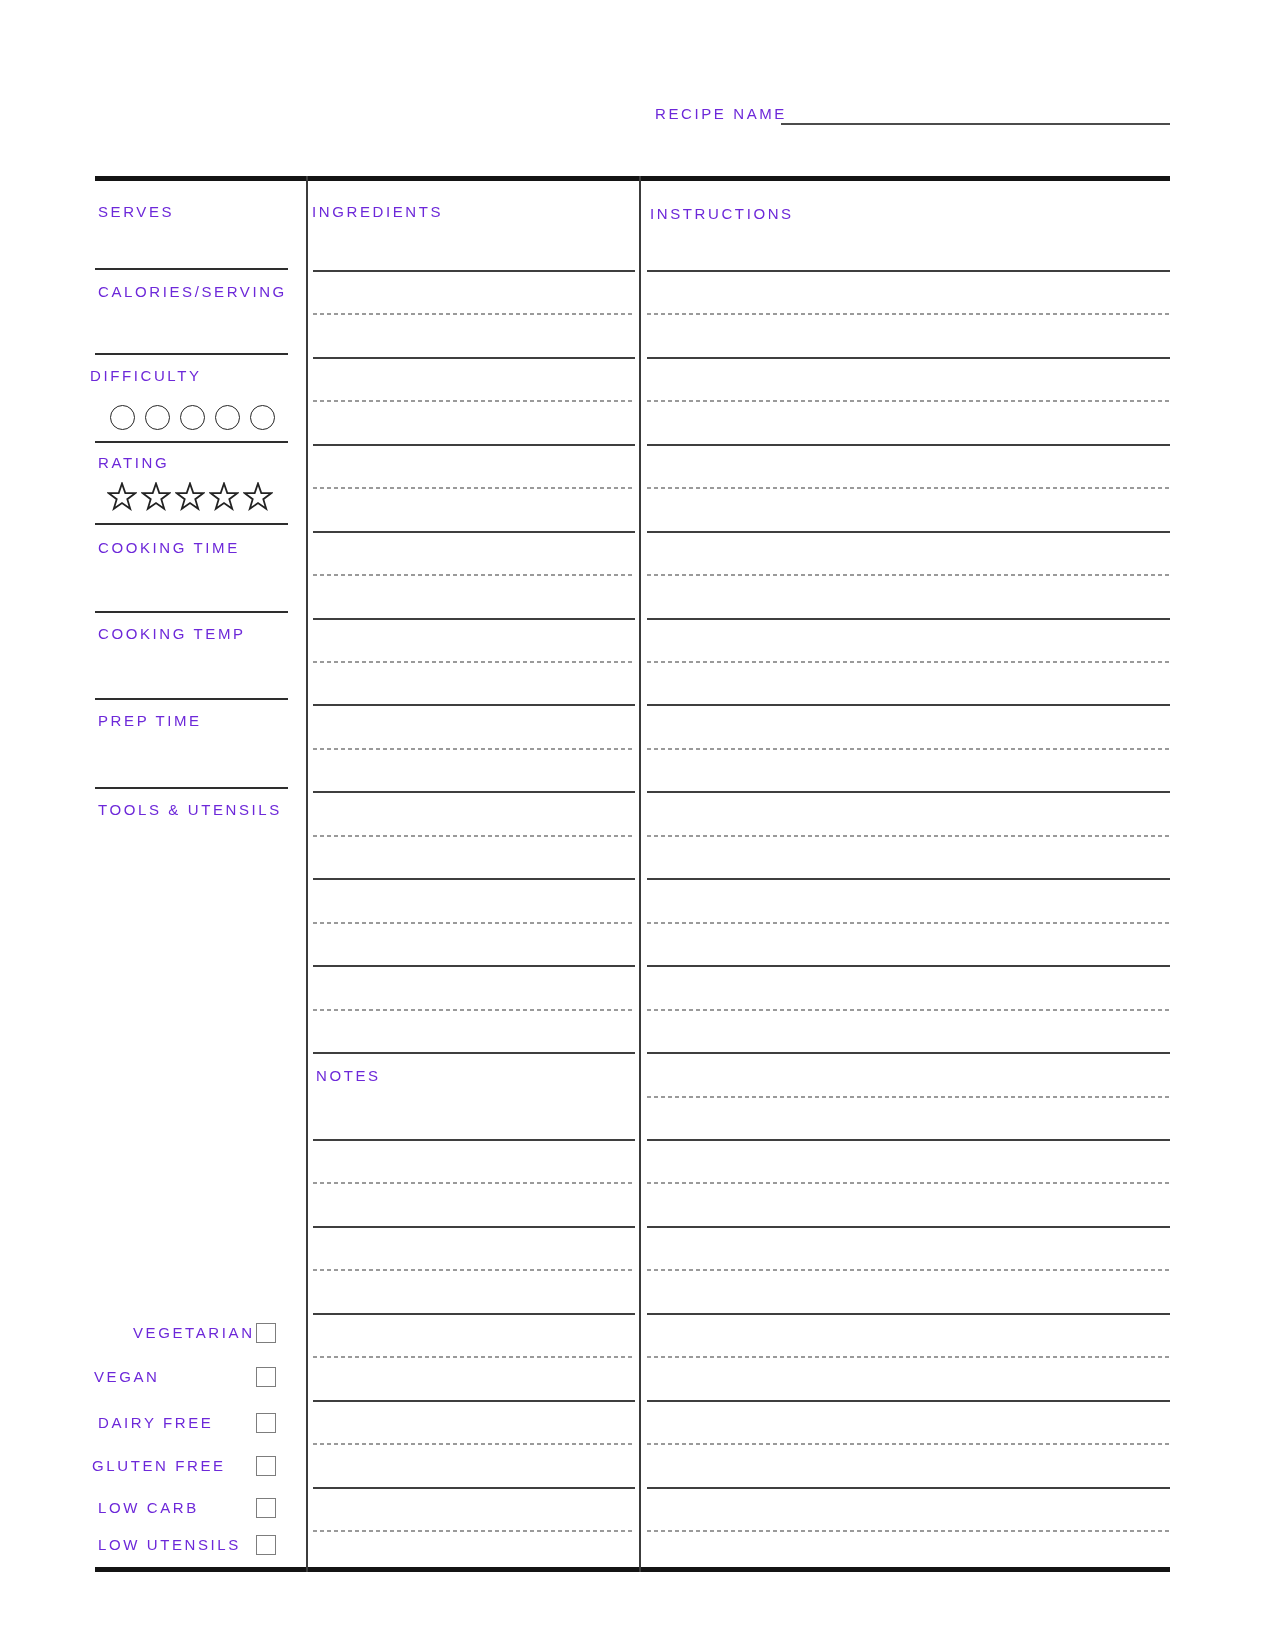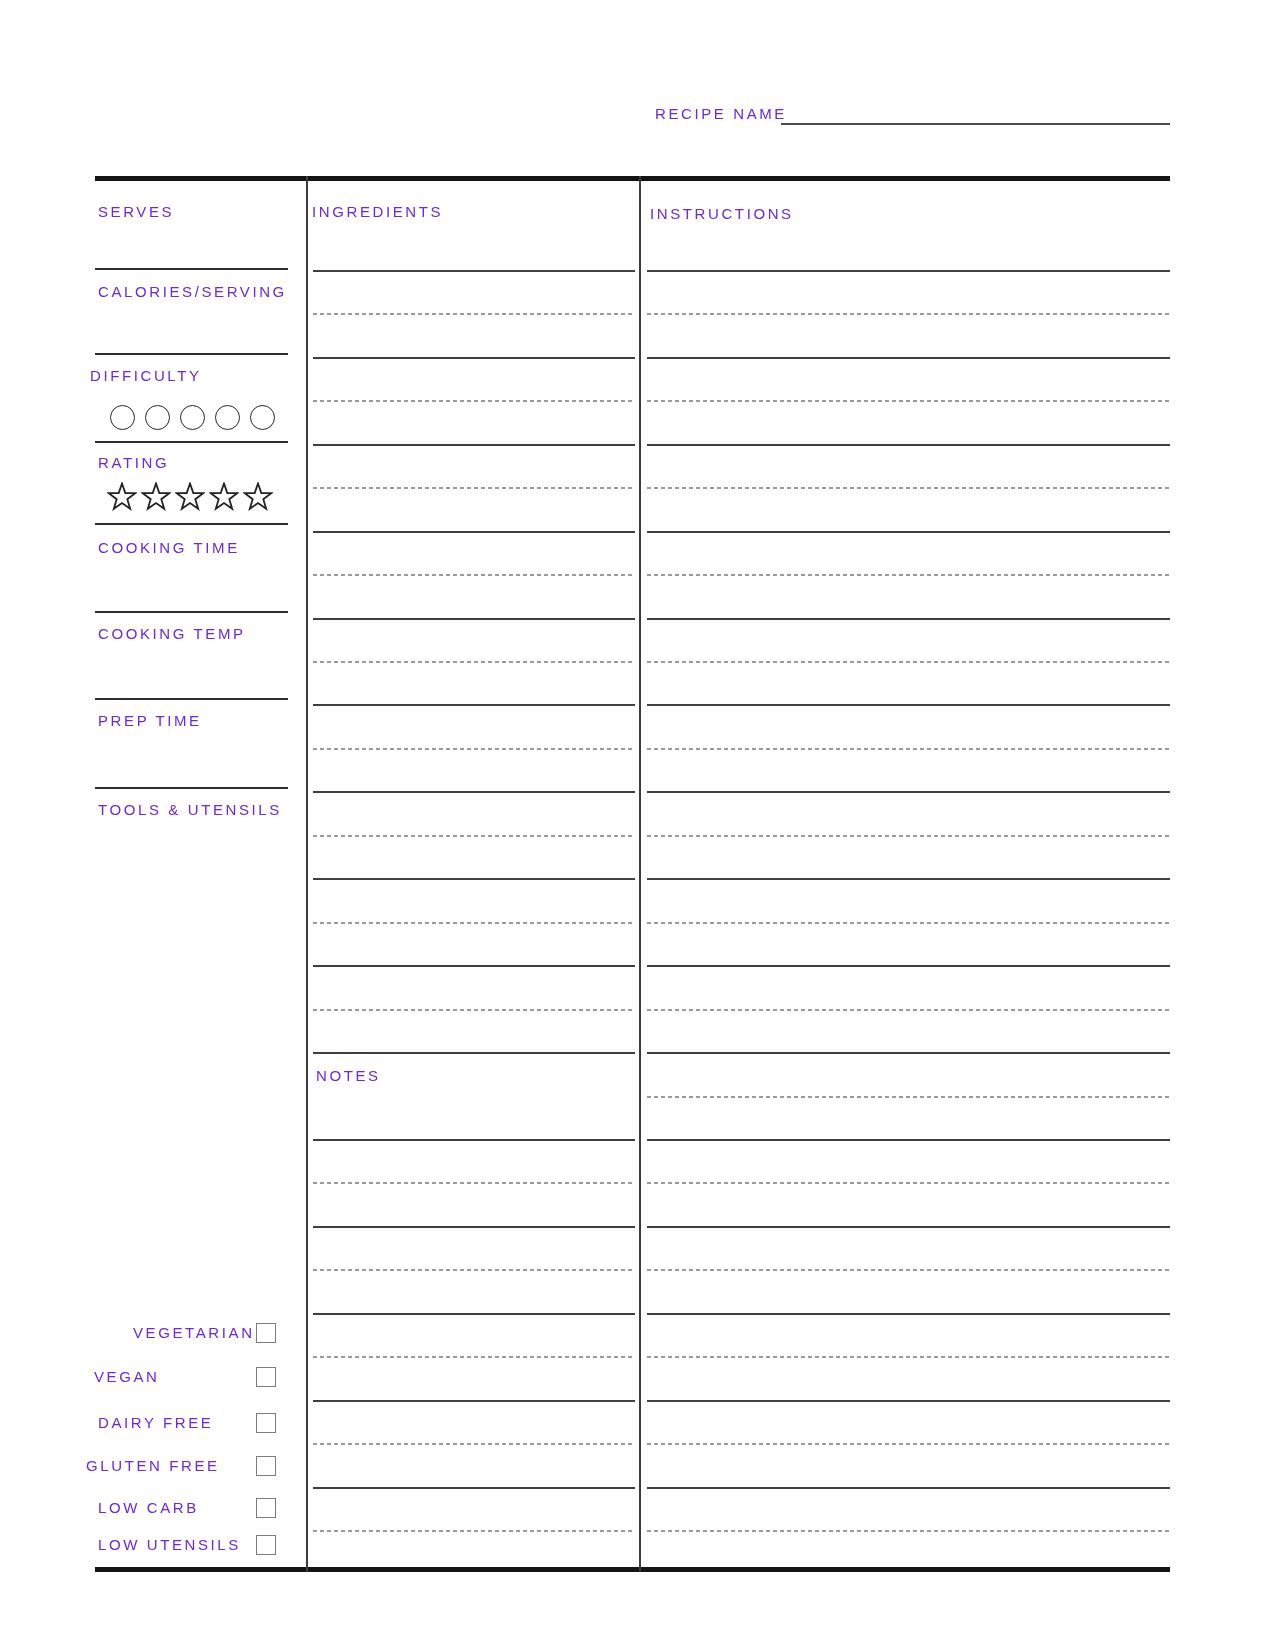--- a/index.html
+++ b/index.html
@@ -86,21 +86,21 @@
       </svg>
     </div>
 
   <div id="dietary-block">
       <div class="lbl" style="left: 98px; top: 1325px; margin-left: 35px;">VEGETARIAN</div>
       <div class="checkbox" style="left: 256px; top: 1323px;"></div>
       <div class="lbl" style="left: 94px; top: 1369px;">VEGAN</div>
       <div class="checkbox" style="left: 256px; top: 1367px;"></div>
       <div class="lbl" style="left: 98px; top: 1415px;">DAIRY FREE</div>
       <div class="checkbox" style="left: 256px; top: 1413px;"></div>
-      <div class="lbl" style="left: 86px; top: 1458px; text-align: center;">GLUTEN FREE</div>
+      <div class="lbl" style="left: 92px; top: 1458px; text-align: center;">GLUTEN FREE</div>
       <div class="checkbox" style="left: 256px; top: 1456px;"></div>
       <div class="lbl" style="left: 98px; top: 1500px;">LOW CARB</div>
       <div class="checkbox" style="left: 256px; top: 1498px;"></div>
       <div class="lbl" style="left: 98px; top: 1537px;">LOW UTENSILS</div>
       <div class="checkbox" style="left: 256px; top: 1535px;"></div>
     </div>
 
   <div class="lbl" style="left:312px;top:204px;">INGREDIENTS</div>
   <div class="lbl" style="left:650px;top:206px;">INSTRUCTIONS</div>
   <div class="lbl" style="left:316px;top:1068px;">NOTES</div>

